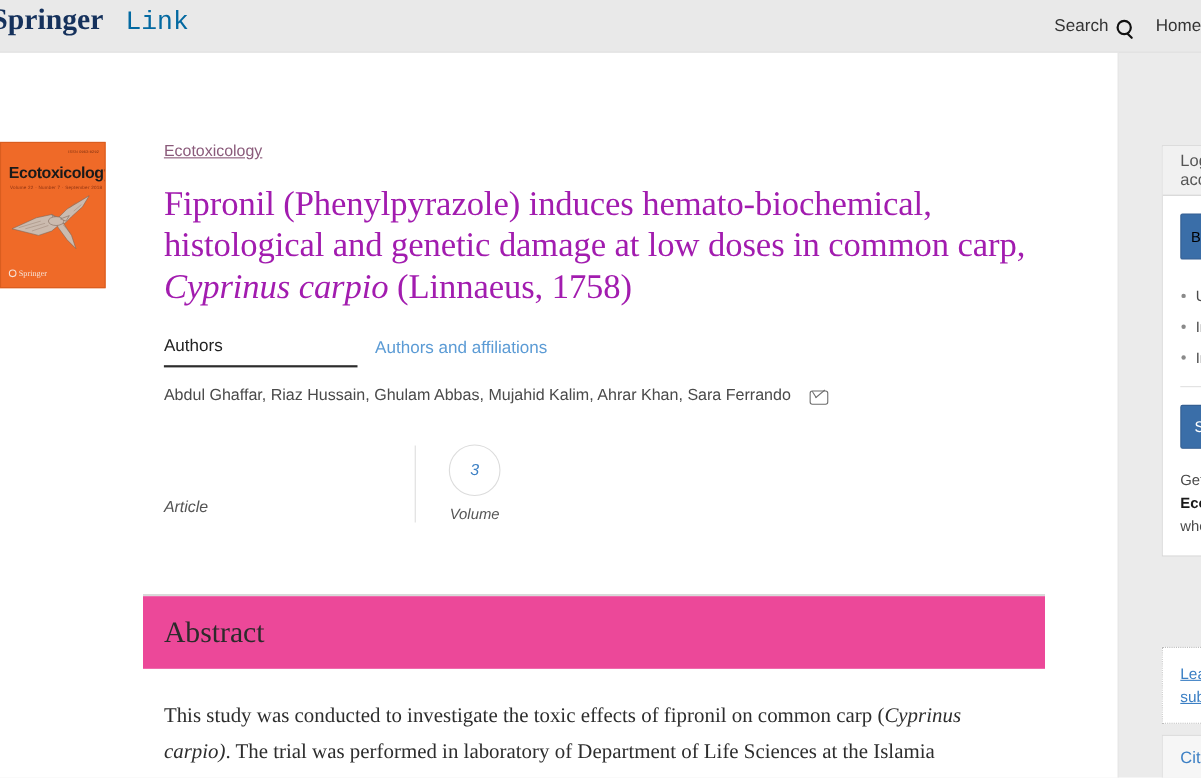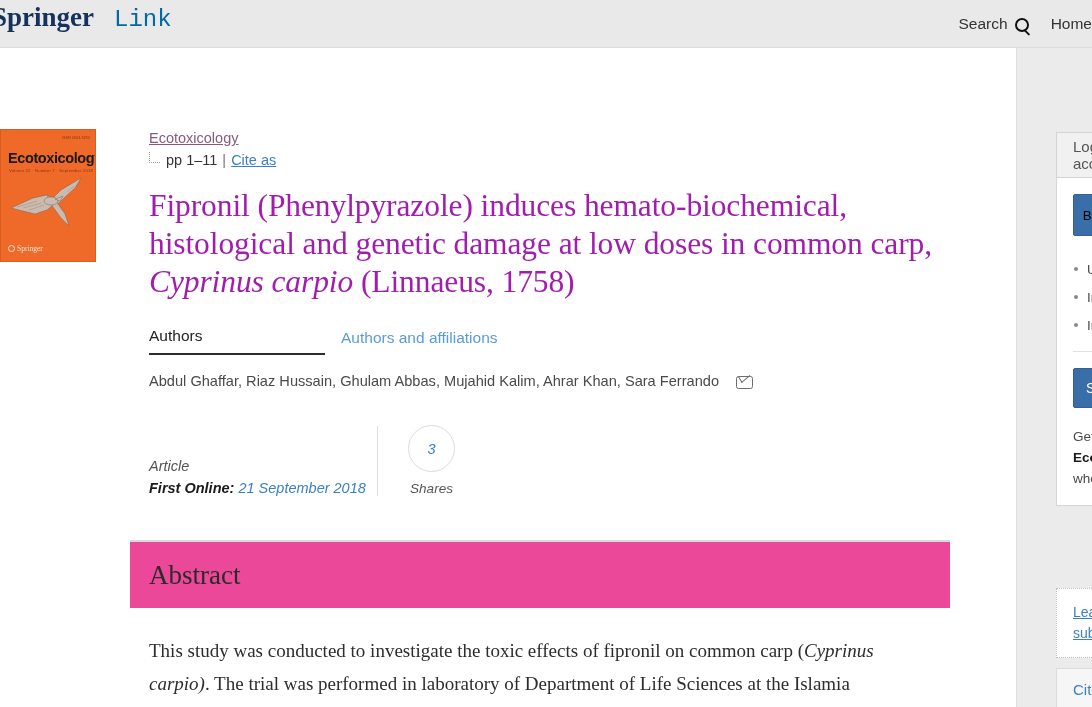--- a/index.html
+++ b/index.html
@@ -495,53 +495,43 @@
     <div class="cover-springer">
       <span class="cover-springer-mark"></span>
       <span>Springer</span>
     </div>
   </div>
 
   <div class="article">
 
     <div>
       <span class="breadcrumb-journal">Ecotoxicology</span>
-      <div class="breadcrumb-row2">
-        <span class="tree-glyph"></span>
-        <span class="pp-text">pp 1–11</span>
-        <span class="cite-sep">|</span>
-        <span class="cite-as">Cite as</span>
-      </div>
     </div>
 
     <h1 class="article-title"><span>Fipronil (Phenylpyrazole) induces hemato-biochemical, histological and genetic damage at low doses in common carp, </span><span class="sci-name">Cyprinus carpio</span><span> (Linnaeus, 1758)</span></h1>
 
     <div class="authors-tabs">
       <div class="tabs-rule"></div>
       <div class="tab tab-active">Authors</div>
       <div class="tab tab-link">Authors and affiliations</div>
     </div>
 
     <div class="authors-list">
       <span>Abdul Ghaffar, Riaz Hussain, Ghulam Abbas, Mujahid Kalim, Ahrar Khan, Sara Ferrando</span>
       <span class="envelope-icon"></span>
     </div>
 
     <div class="meta-row">
       <div class="meta-block">
         <div class="meta-type">Article</div>
-        <div class="meta-first-online">
-          <b>First Online:</b>
-          <span class="meta-date">21 September 2018</span>
-        </div>
       </div>
       <div class="meta-divider"></div>
       <div class="shares">
         <div class="shares-circle">3</div>
-        <div class="shares-label">Shares</div>
+        <div class="shares-label">Volume</div>
       </div>
     </div>
   </div>
 
   <div class="abstract-section">
     <div class="abstract-toprule"></div>
     <div class="abstract-head">
       <h2>Abstract</h2>
     </div>
     <p class="abstract-body"><span>This study was conducted to investigate the toxic effects of fipronil on common carp (</span><i>Cyprinus carpio)</i><span>. The trial was performed in laboratory of Department of Life Sciences at the Islamia University of Bahawalpur, Punjab, Pakistan. Total of 72 fishes, with apparently no clinical signs were purchased from local fish hatchery near Bahawalpur, Punjab, Pakistan. After 2 weeks of</span></p>

